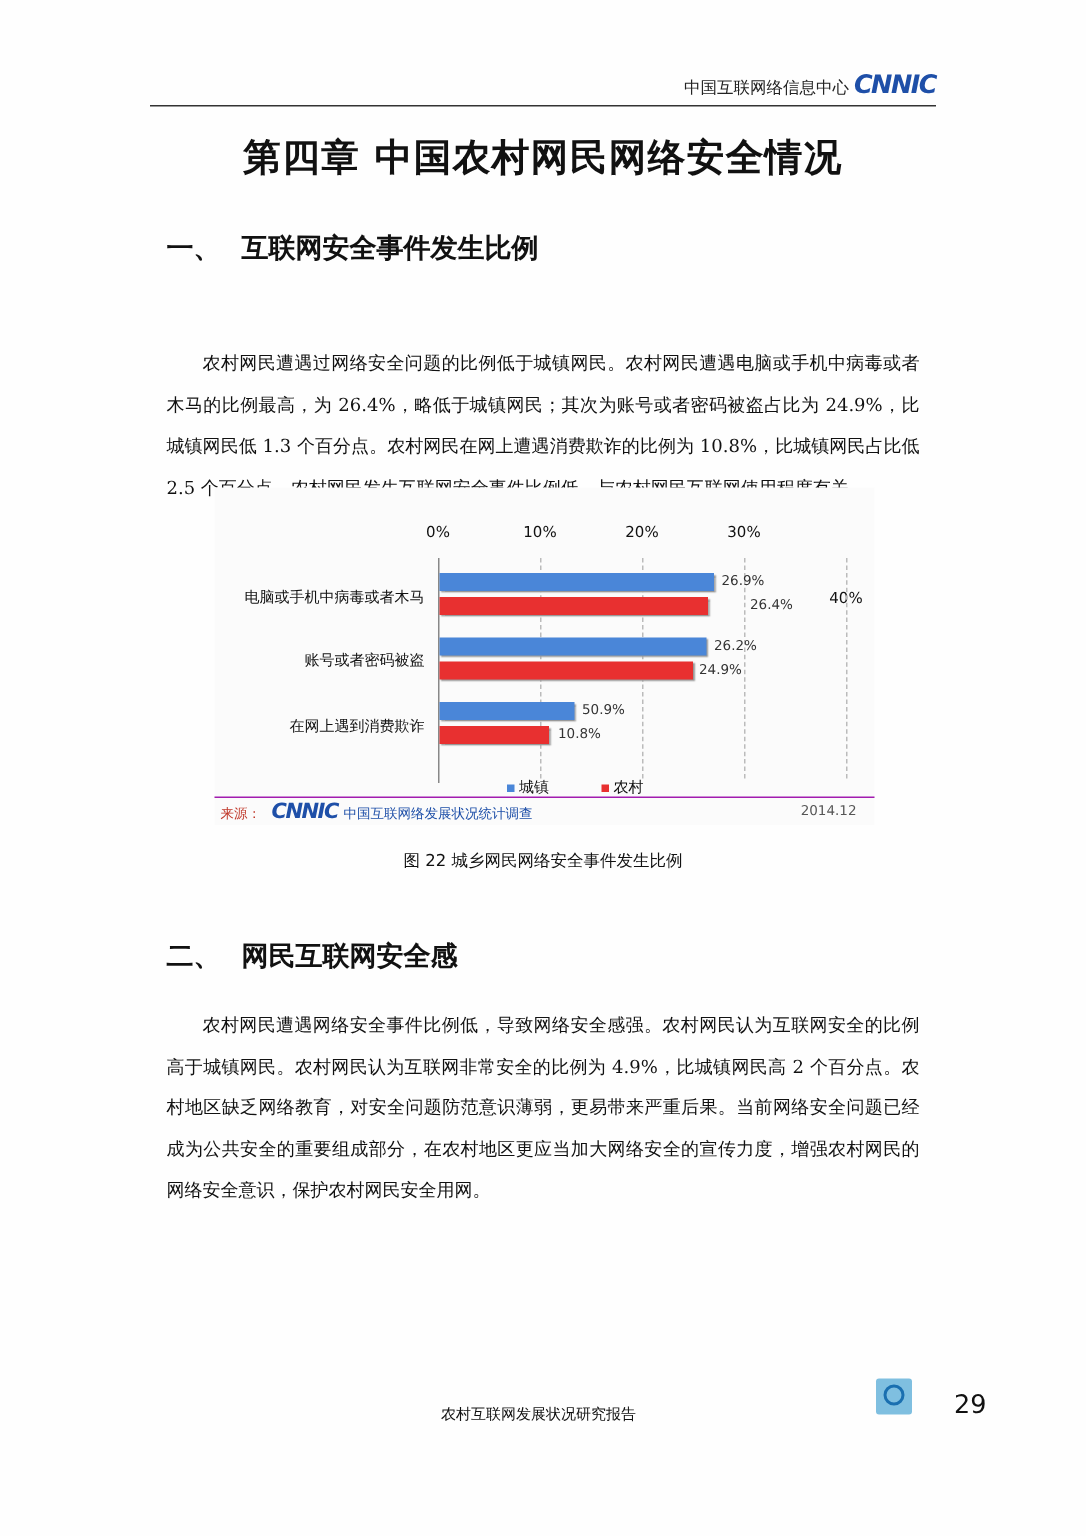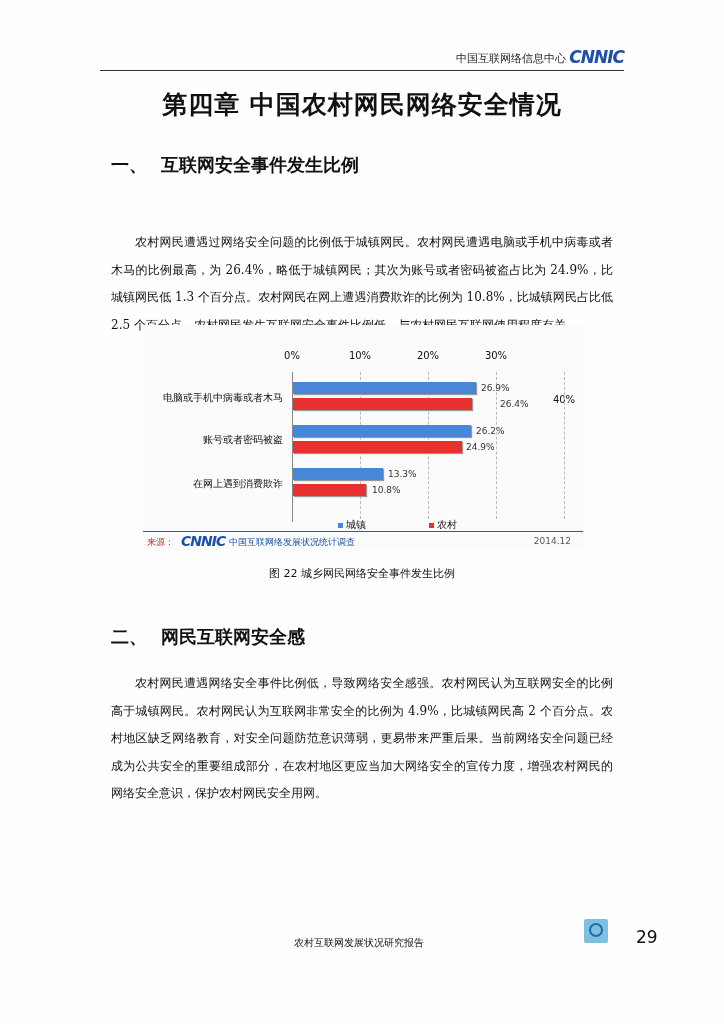--- a/index.html
+++ b/index.html
@@ -78,28 +78,28 @@
   <span class="val" style="left:335px; top:74px;margin-left:22px;">26.4%</span>
 
   <span class="cat" style="top:108px;">账号或者密码被盗</span>
   <div class="bar urban" style="left:150px; top:100px; width:178px;"></div>
   <span class="val" style="left:333px; top:101px;">26.2%</span>
   <div class="bar rural" style="left:150px; top:116px; width:169px;"></div>
   <span class="val" style="left:323px; top:117px;">24.9%</span>
 
   <span class="cat" style="top:152px;">在网上遇到消费欺诈</span>
   <div class="bar urban" style="left:150px; top:143px; width:90px;"></div>
-  <span class="val" style="left:245px; top:144px;">13.3%</span>
+  <span class="val" style="left:245px; top:144px;">50.9%</span>
   <div class="bar rural" style="left:150px; top:159px; width:73px;"></div>
   <span class="val" style="left:229px; top:160px;">10.8%</span>
 
   <div class="legend" style="left:195px;">
     <span class="sw" style="background:#4a86d8;"></span><span>城镇</span>
   </div>
-  <div class="legend" style="left:258px;margin-left:28px;">
+  <div class="legend" style="left:258px;">
     <span class="sw" style="background:#e83030;"></span><span>农村</span>
   </div>
 
   <div class="source">
     <span class="lbl">来源：</span>
     <span class="lg">CNNIC</span>
     <span class="txt">中国互联网络发展状况统计调查</span>
     <span class="date">2014.12</span>
   </div>
 </div>

